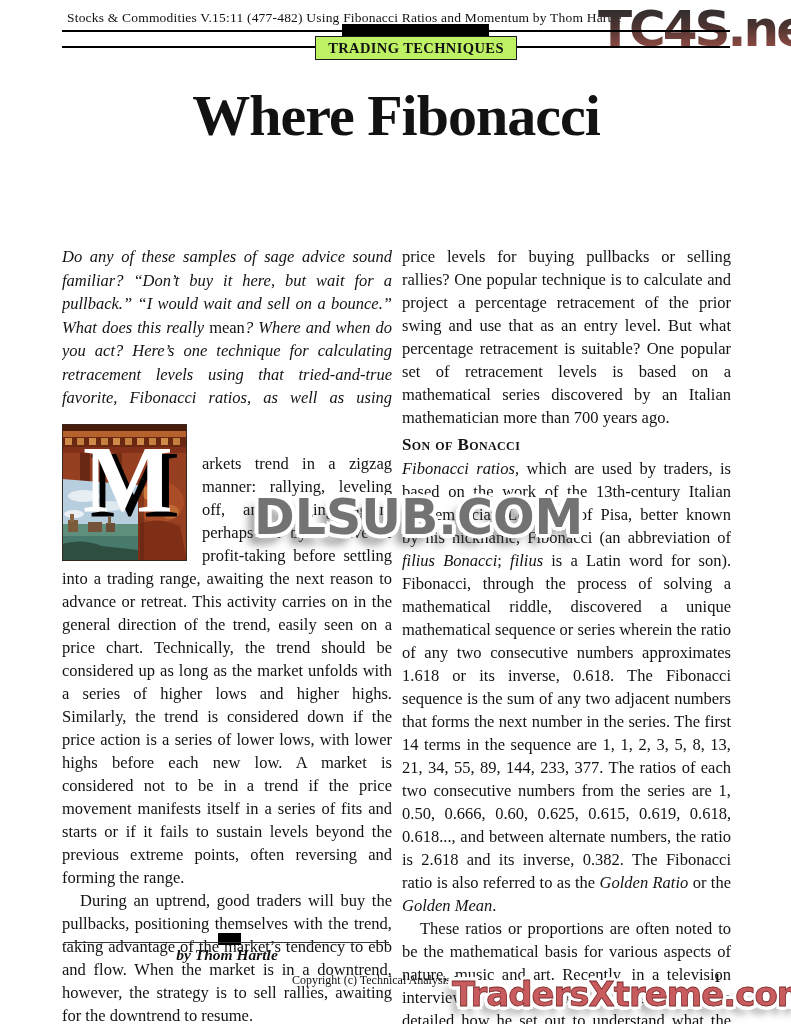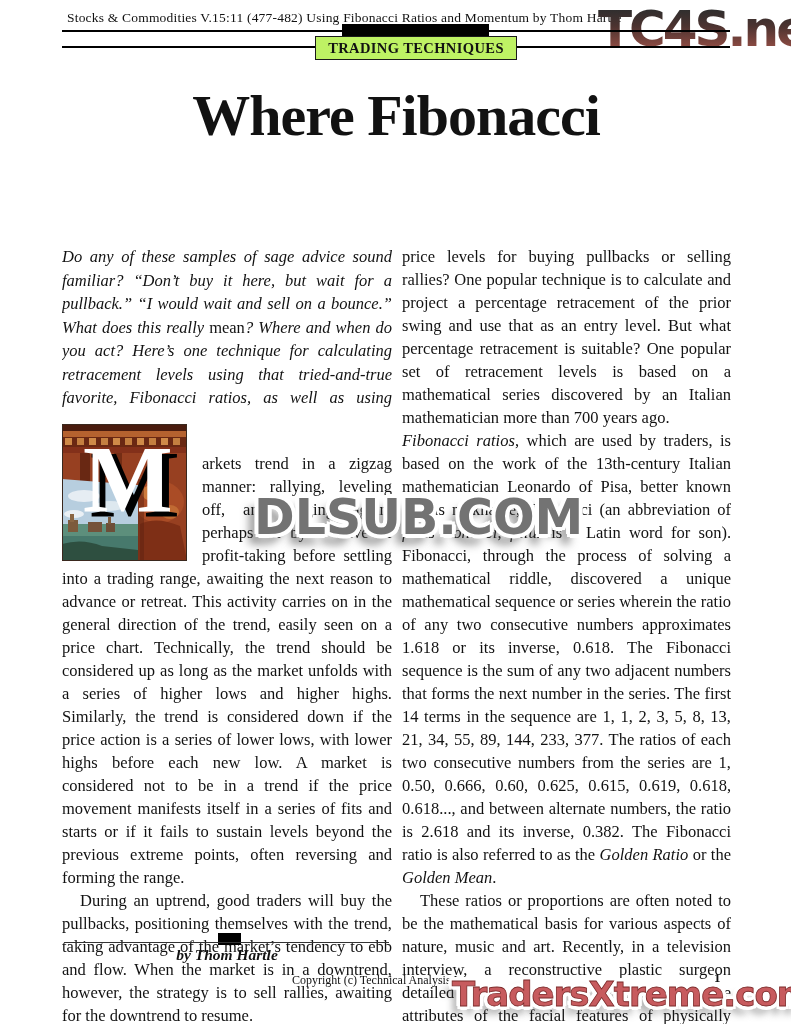--- a/index.html
+++ b/index.html
@@ -160,20 +160,21 @@
 
     <div class="byline-block">
       <div class="byline-marker"></div>
       <div class="byline-rule"></div>
       <div class="byline">by Thom Hartle</div>
     </div>
   </div>
 
   <div class="col col-right">
     <p class="body">price levels for buying pullbacks or selling rallies? One popular technique is to calculate and project a percentage retracement of the prior swing and use that as an entry level. But what percentage retracement is suitable? One popular set of retracement levels is based on a mathematical series discovered by an Italian mathematician more than 700 years ago.</p>
+    <h2 class="subhead">Son of Bonacci</h2>
     <p class="body"><span class="it">Fibonacci ratios</span><span class="rm">, which are used by traders, is based on the work of the 13th-century Italian mathematician Leonardo of Pisa, better known by his nickname, Fibonacci (an abbreviation of </span><span class="it">filius Bonacci</span><span class="rm">; </span><span class="it">filius</span><span class="rm"> is a Latin word for son). Fibonacci, through the process of solving a mathematical riddle, discovered a unique mathematical sequence or series wherein the ratio of any two consecutive numbers approximates 1.618 or its inverse, 0.618. The Fibonacci sequence is the sum of any two adjacent numbers that forms the next number in the series. The first 14 terms in the sequence are 1, 1, 2, 3, 5, 8, 13, 21, 34, 55, 89, 144, 233, 377. The ratios of each two consecutive numbers from the series are 1, 0.50, 0.666, 0.60, 0.625, 0.615, 0.619, 0.618, 0.618..., and between alternate numbers, the ratio is 2.618 and its inverse, 0.382. The Fibonacci ratio is also referred to as the </span><span class="it">Golden Ratio</span><span class="rm"> or the </span><span class="it">Golden Mean</span><span class="rm">.</span></p>
     <p class="body indent">These ratios or proportions are often noted to be the mathematical basis for various aspects of nature, music and art. Recently, in a television interview, a reconstructive plastic surgeon detailed how he set out to understand what the attributes of the facial features of physically attractive people were. He studied different cultures to see if he could find any consistencies of those attributes among them. Eventually, his research led him to using Fibonacci ratios for proportioning facial features. He even designed a computer</p>
   </div>
 
   <div class="copyright">Copyright (c) Technical Analysis In</div>
   <div class="page-num">1</div>
 
   <div class="wm-center">DLSUB.COM</div>
   <div class="wm-bottom">TradersXtreme.com</div>
 

